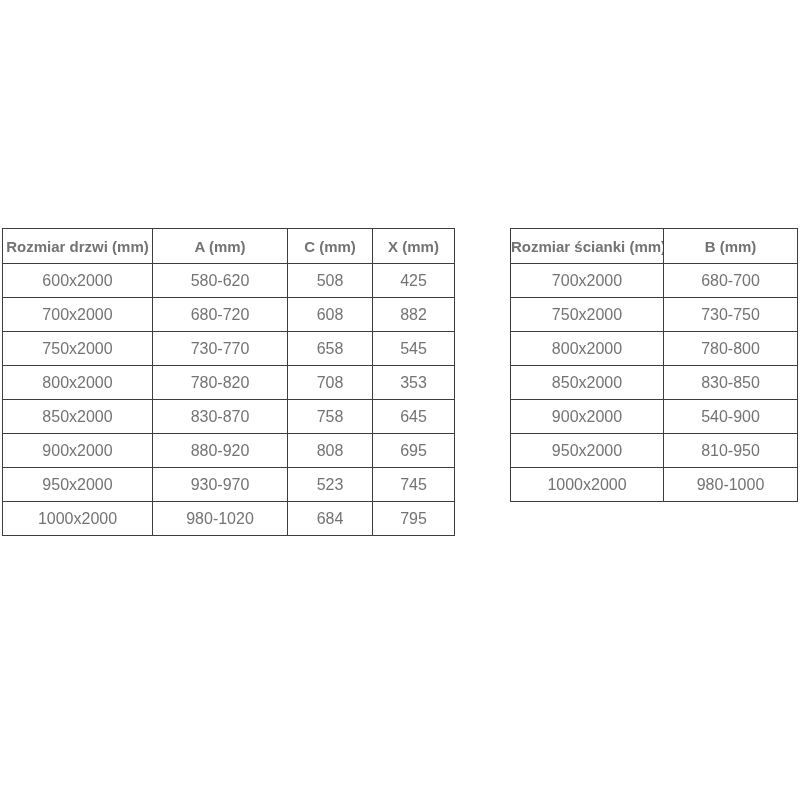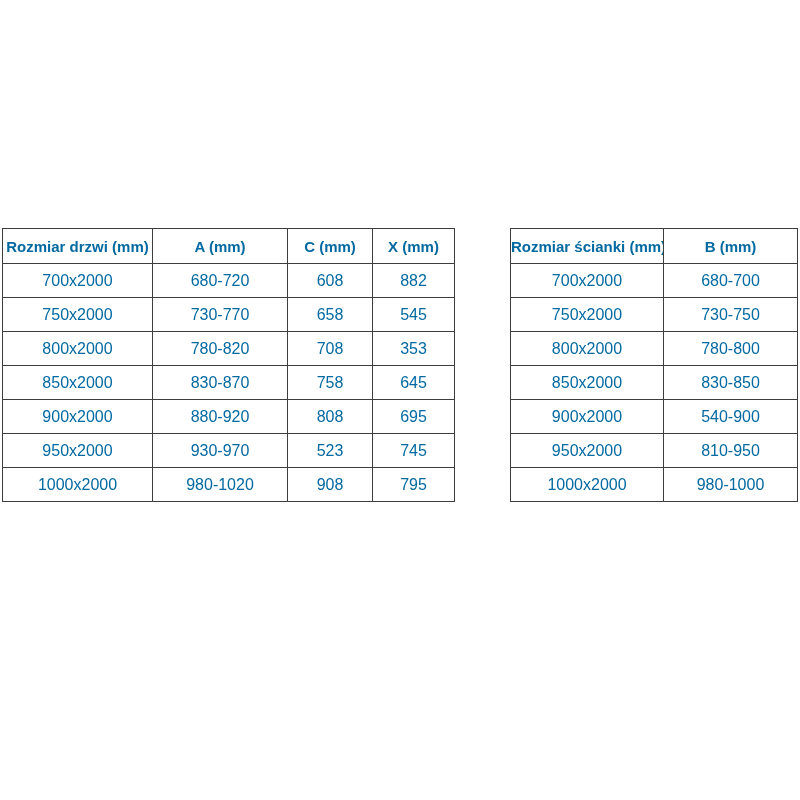--- a/index.html
+++ b/index.html
@@ -12,21 +12,21 @@
     width: 800px;
     height: 800px;
     background: #ffffff;
     overflow: hidden;
   }
   table.spec-table {
     position: absolute;
     border-collapse: collapse;
     table-layout: fixed;
     font-family: "Liberation Sans", sans-serif;
-    color: #0369a1;
+    color: #737373;
   }
   #door-table {
     left: 2px;
     top: 228px;
     width: 452px;
   }
   #wall-table {
     left: 510px;
     top: 228px;
     width: 287px;
@@ -66,20 +66,26 @@
     <thead>
       <tr>
         <th>Rozmiar drzwi (mm)</th>
         <th>A (mm)</th>
         <th>C (mm)</th>
         <th>X (mm)</th>
       </tr>
     </thead>
     <tbody>
         <tr>
+          <td>600x2000</td>
+          <td>580-620</td>
+          <td>508</td>
+          <td>425</td>
+        </tr>
+        <tr>
           <td>700x2000</td>
           <td>680-720</td>
           <td>608</td>
           <td>882</td>
         </tr>
         <tr>
           <td>750x2000</td>
           <td>730-770</td>
           <td>658</td>
           <td>545</td>
@@ -104,21 +110,21 @@
         </tr>
         <tr>
           <td>950x2000</td>
           <td>930-970</td>
           <td>523</td>
           <td>745</td>
         </tr>
         <tr>
           <td>1000x2000</td>
           <td>980-1020</td>
-          <td>908</td>
+          <td>684</td>
           <td>795</td>
         </tr>
       </tbody>
   </table>
 
   <table class="spec-table" id="wall-table">
     <colgroup>
       <col style="width:153px">
       <col style="width:134px">
     </colgroup>

